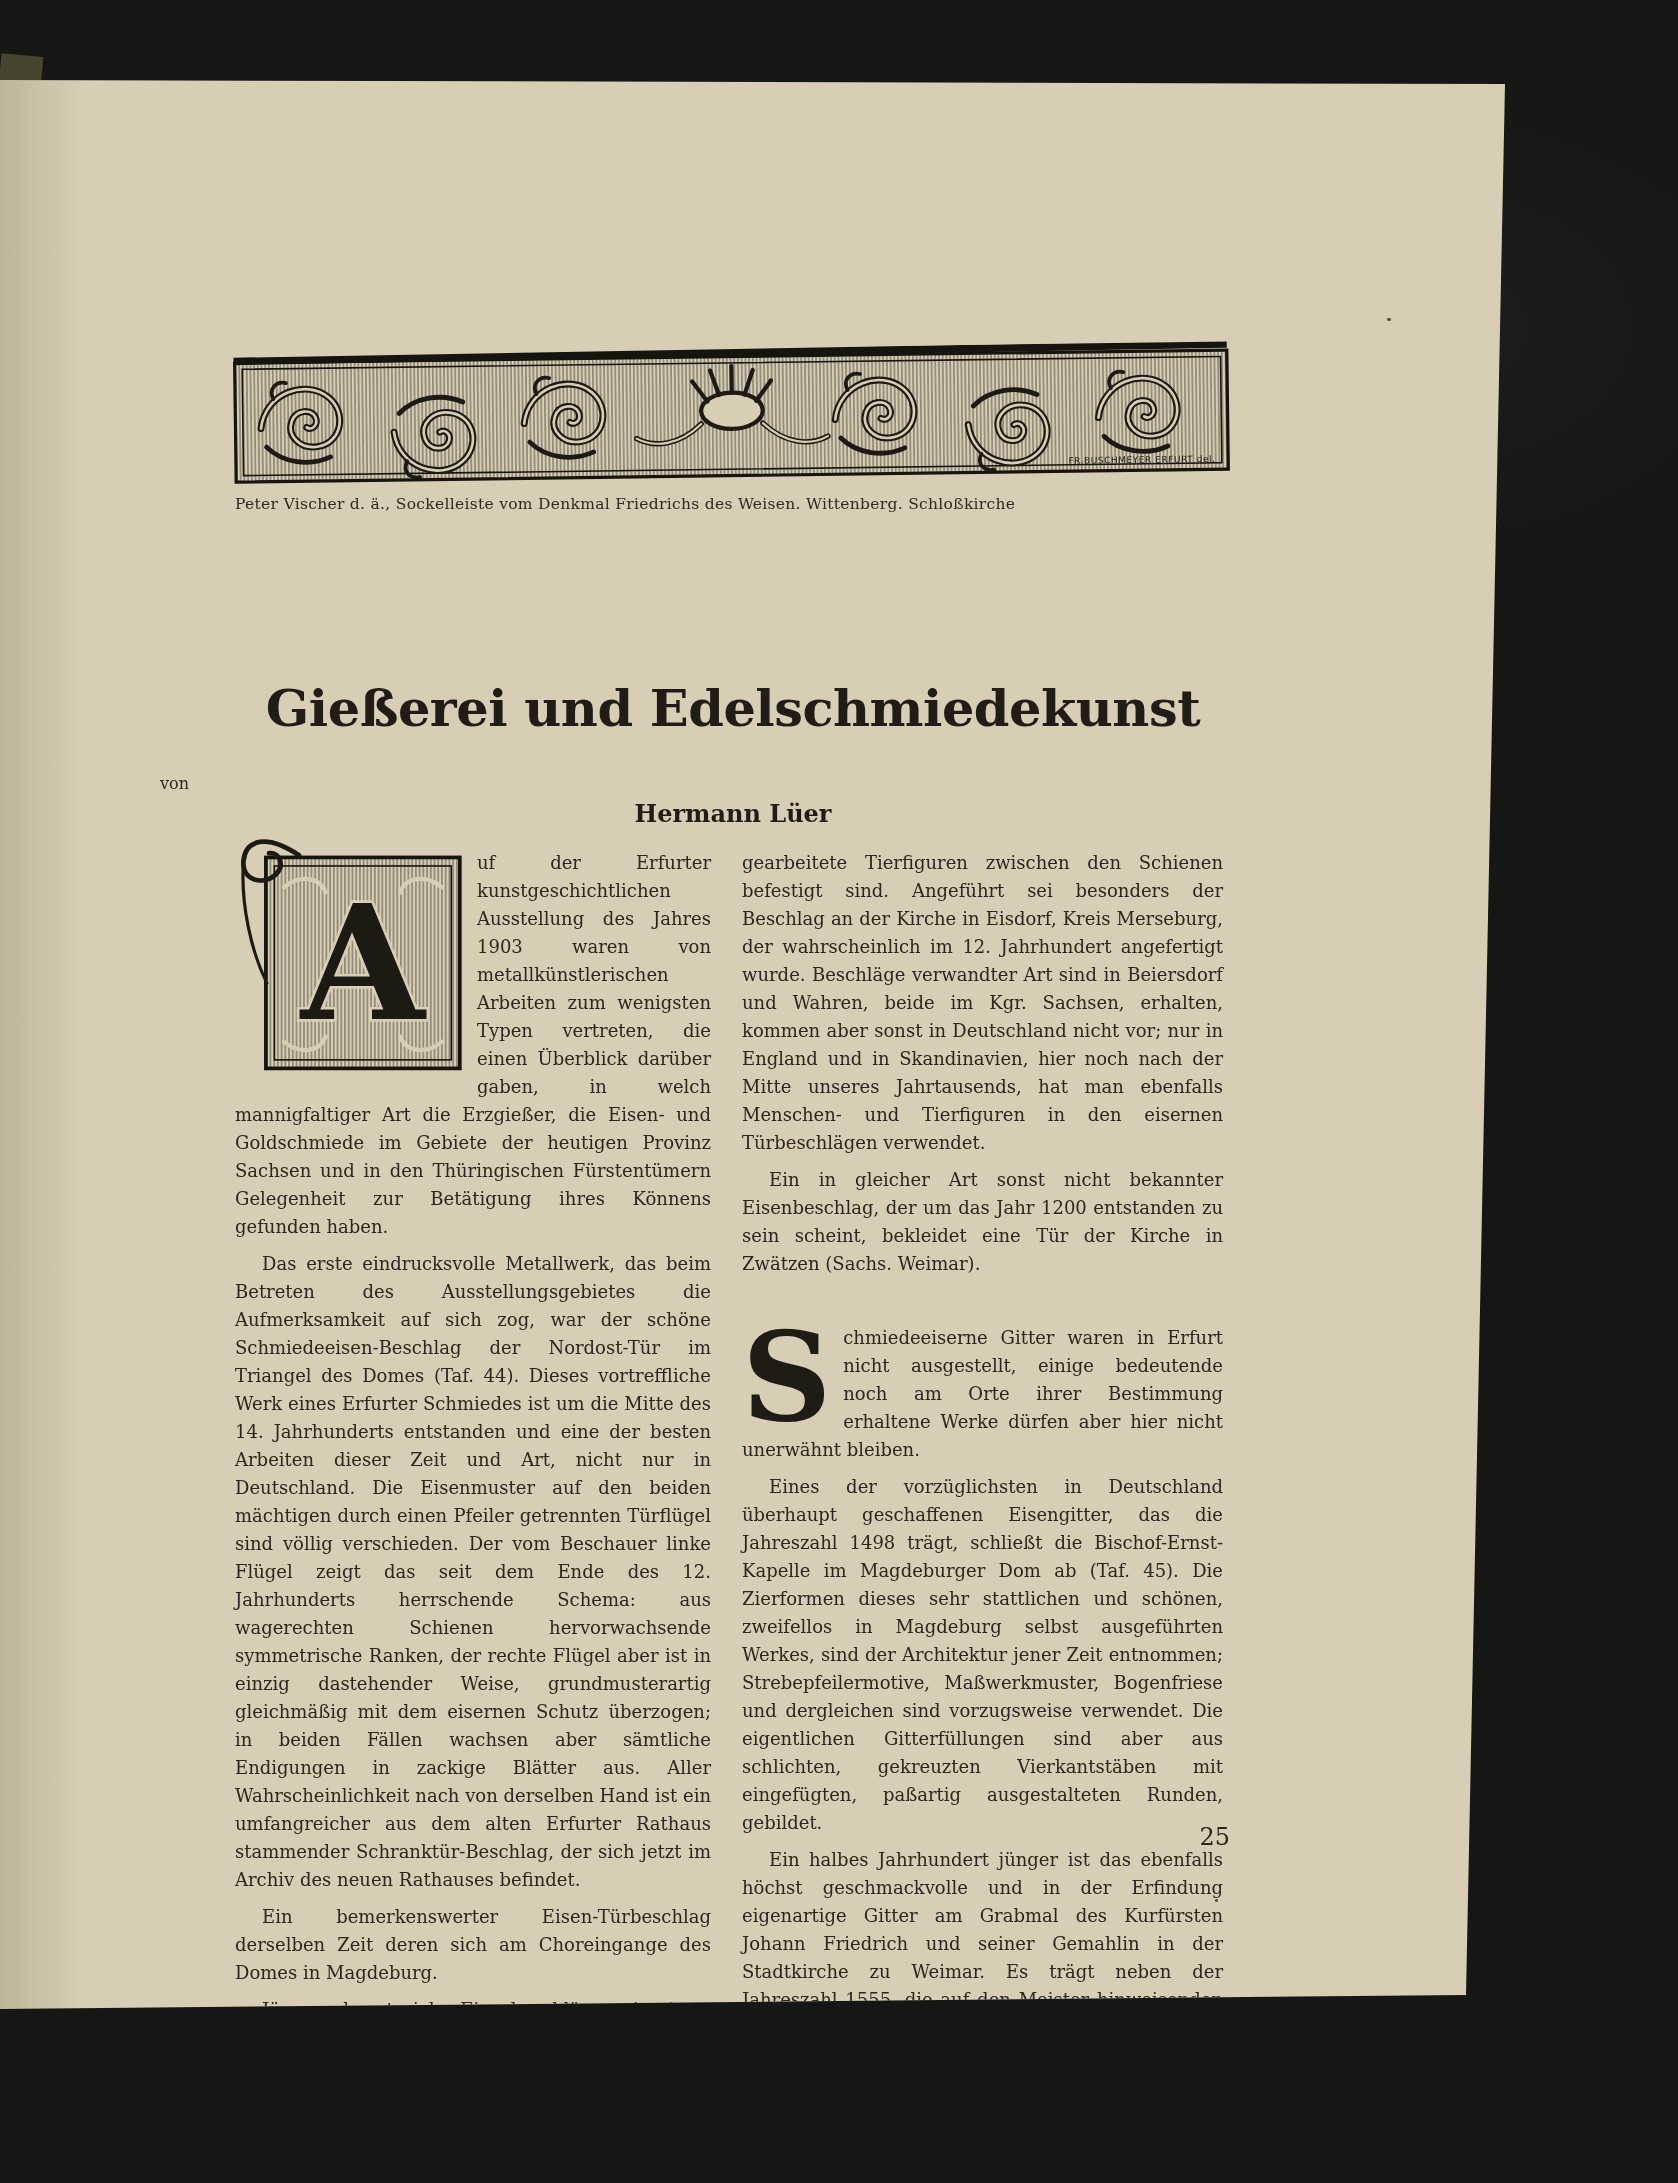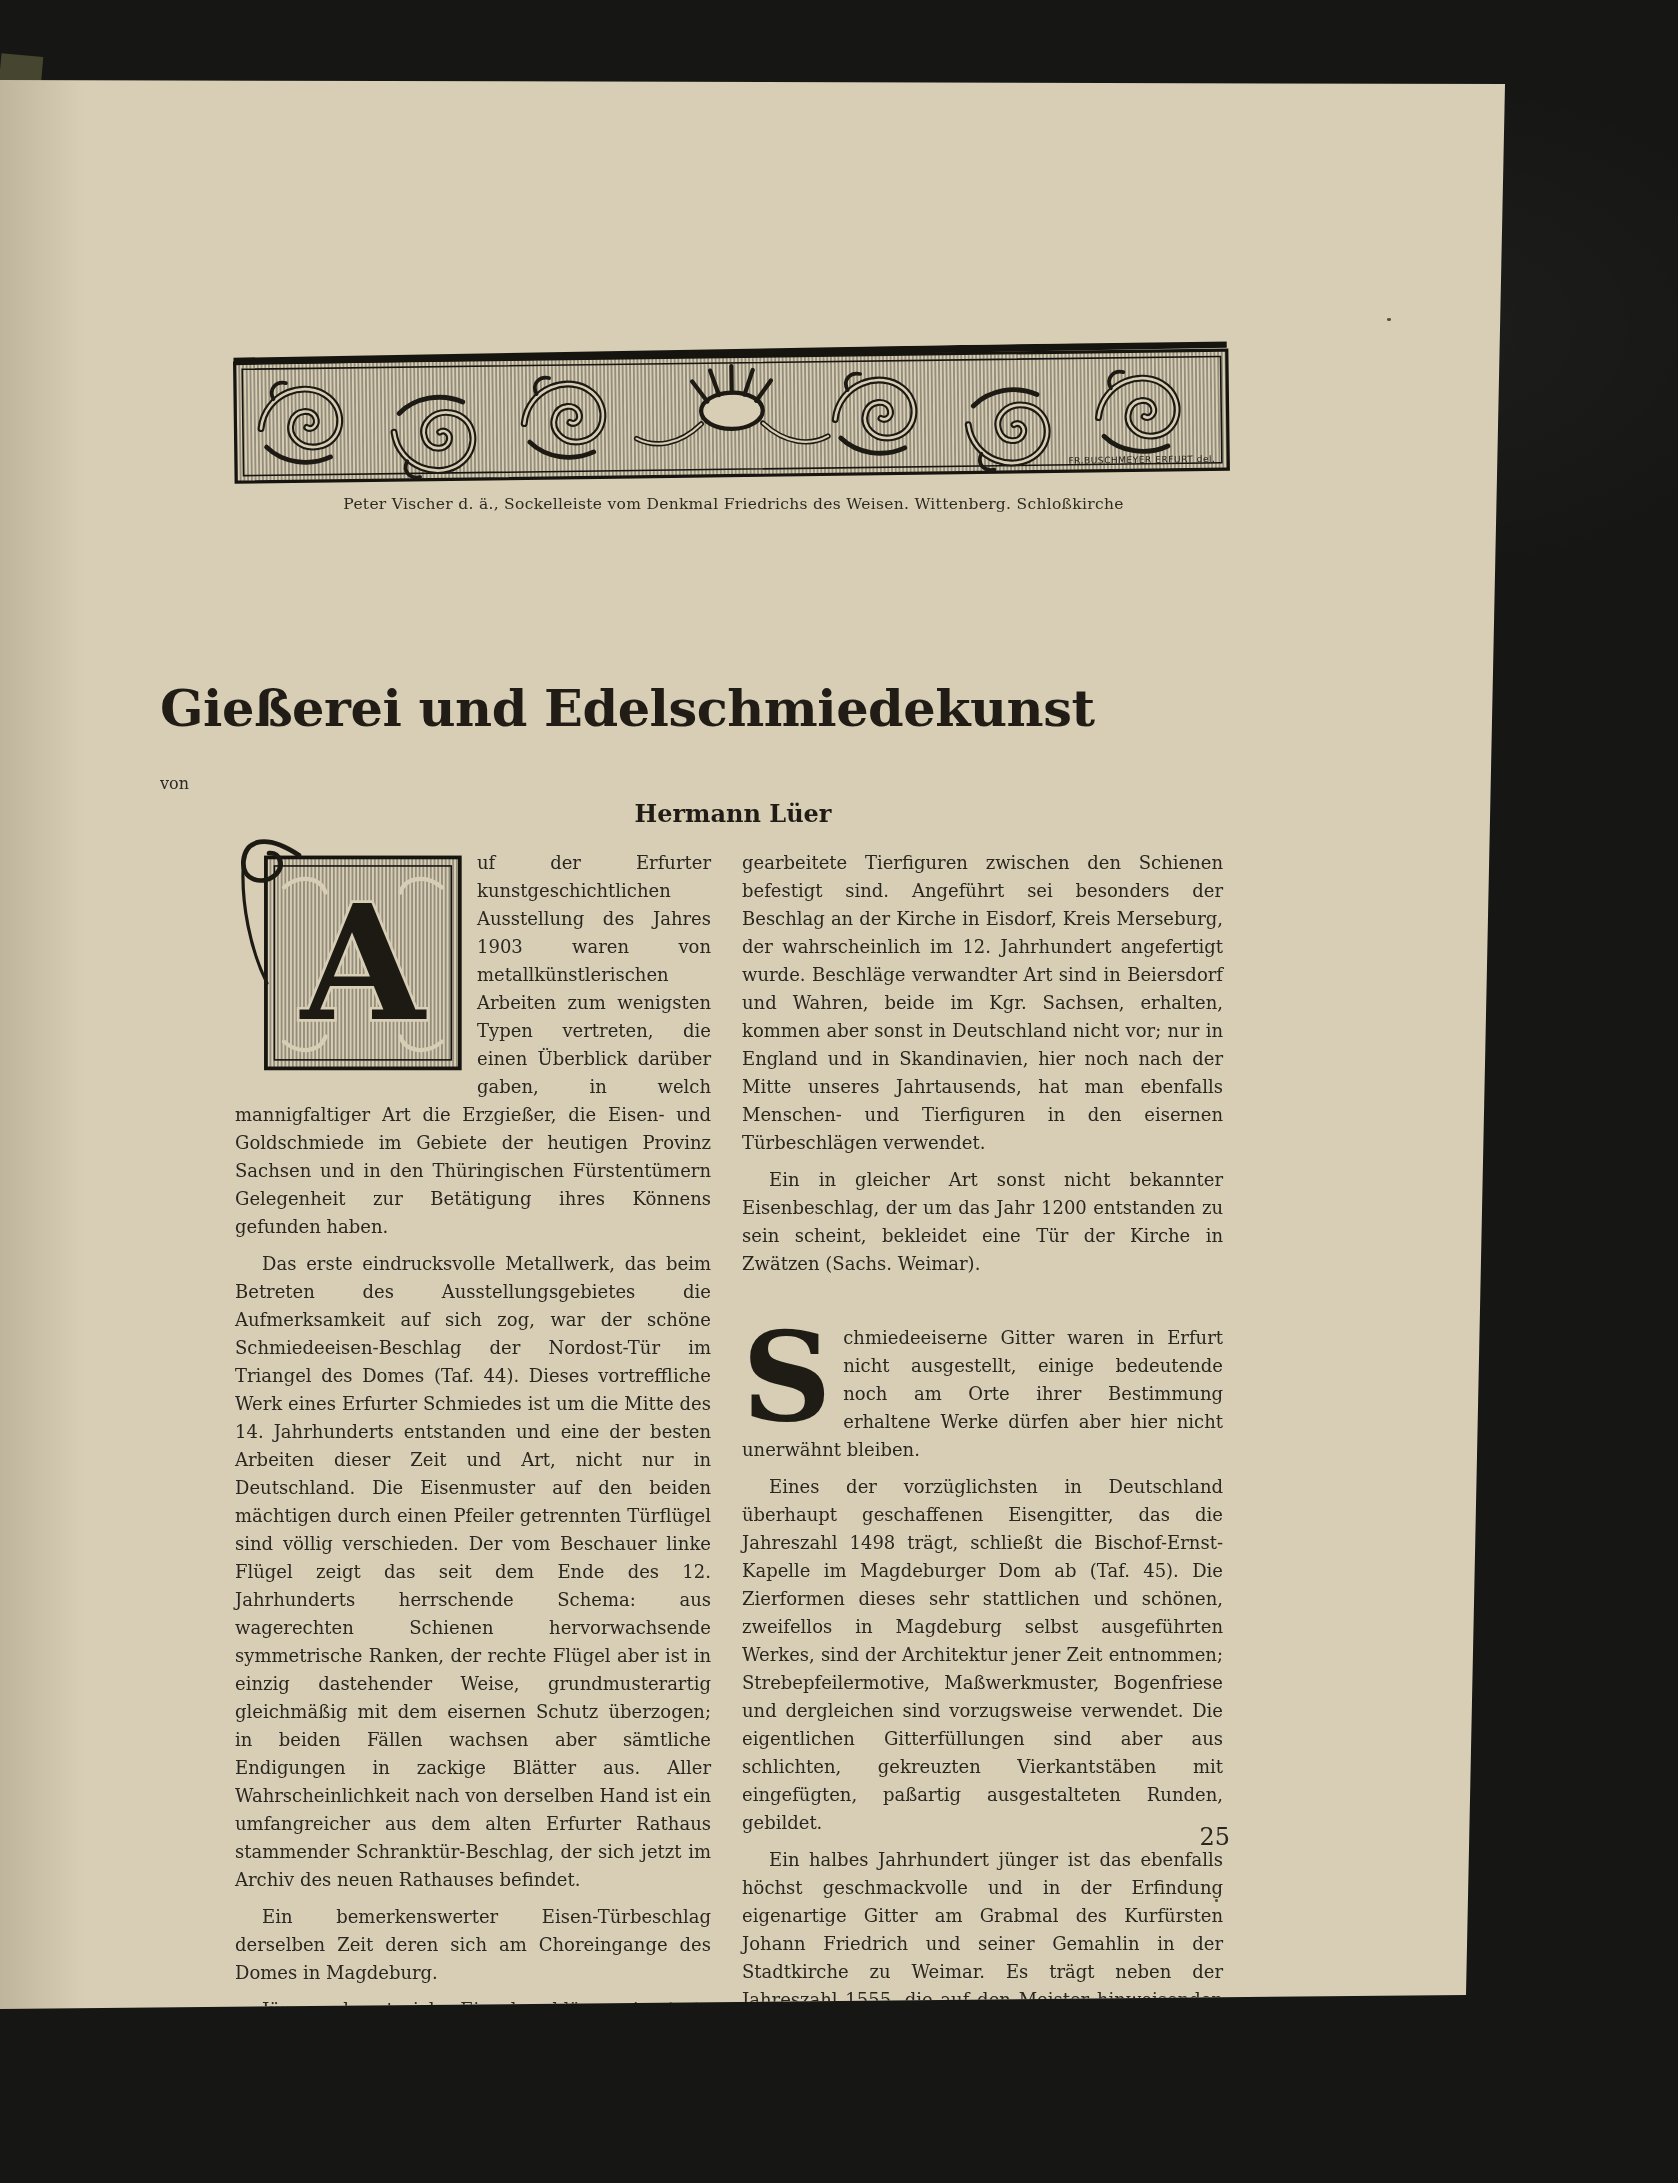--- a/index.html
+++ b/index.html
@@ -33,26 +33,26 @@
   .speck { position:absolute; border-radius:50%; background:#5d5034; }
   .speck.a { left:1387px; top:318px; width:3.7px; height:2.7px; }
   .speck.b { left:1215px; top:1899px; width:2.7px; height:2.7px; }
 
   .frieze {
     position:absolute; left:233px; top:348px; width:998px; height:134px;
     transform:rotate(-0.75deg);
   }
   .frieze-caption {
     position:absolute; left:235px; top:495px; width:997px;
-    text-align:center; font-size:15.5px; letter-spacing:0.3px; color:#2e2a22;
+    text-align:left; font-size:15.5px; letter-spacing:0.3px; color:#2e2a22;
   }
 
   .title {
     position:absolute; left:160px; top:678px; width:1146px;
-    text-align:left; font-size:51px; font-weight:bold; letter-spacing:-0.5px;
+    text-align:center; font-size:51px; font-weight:bold; letter-spacing:-0.5px;
     color:#211d16;
   }
   .byline-prefix {
     position:absolute; left:160px; top:774px; width:1146px;
     text-align:left; font-size:16px; color:#2e2a22;
   }
   .author {
     position:absolute; left:160px; top:799px; width:1146px;
     text-align:center; font-size:24px; font-weight:bold; color:#211d16;
   }

